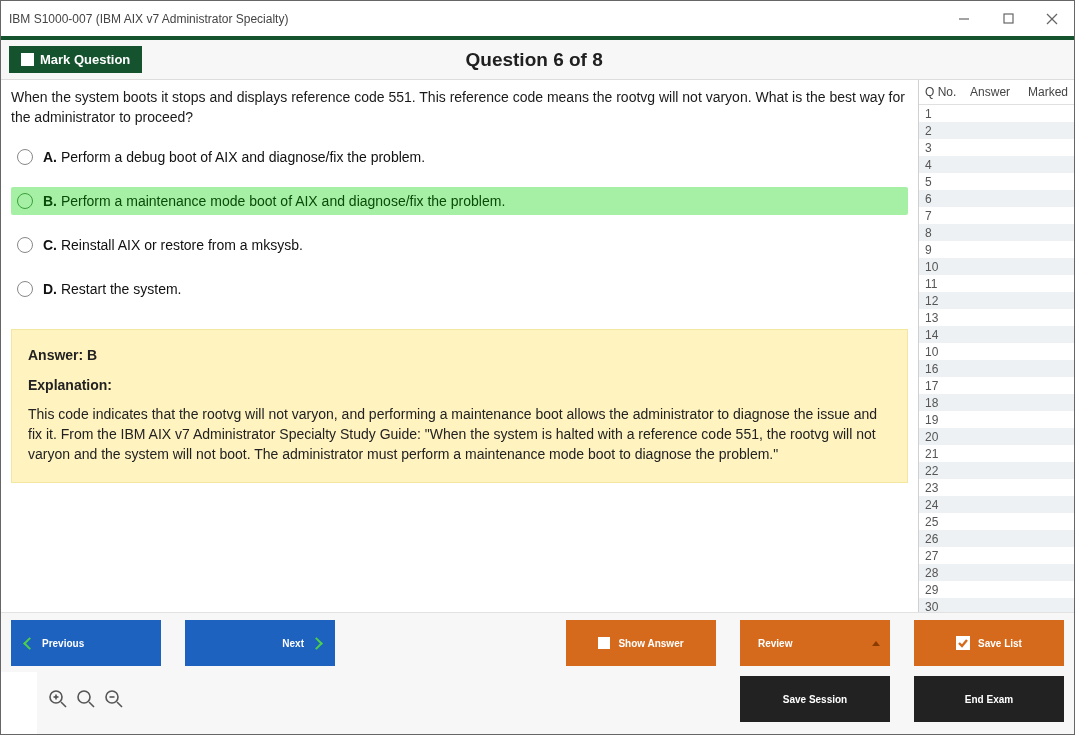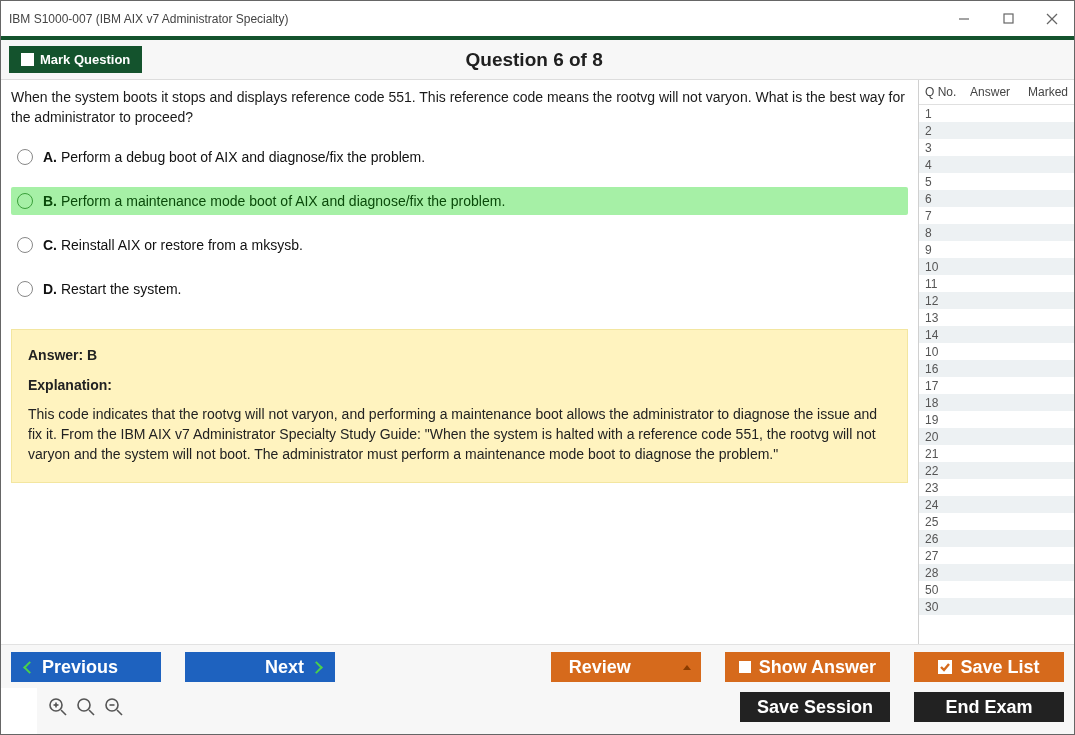--- a/index.html
+++ b/index.html
@@ -150,28 +150,28 @@
   .btnrow {
     display: flex;
     align-items: center;
     padding: 7px 10px 6px 10px;
     gap: 24px;
     background: #f7f7f7;
     border-top: 1px solid #e2e2e2;
   }
   .spacer { flex: 1; }
   .btn {
-    height: 30px;
+    height: 46px;
     min-width: 150px;
     display: flex;
     align-items: center;
     justify-content: center;
     color: #fff;
     font-weight: bold;
-    font-size: 18px;
+    font-size: 10px;
     border: none;
     gap: 8px;
     padding: 0 14px;
     position: relative;
   }
   .btn-blue   { background: #1e62bf; }
   .btn-orange { background: #d66a1c; }
   .btn-black  { background: #222; }
   .btn-small  { min-width: 150px; }
   .chev { width: 9px; height: 9px; border: 2px solid #4bd04b; border-top: none; border-right: none; }
@@ -349,21 +349,21 @@
         <div class="slrow even">
           <div class="cell-qno">26</div>
         </div>
         <div class="slrow">
           <div class="cell-qno">27</div>
         </div>
         <div class="slrow even">
           <div class="cell-qno">28</div>
         </div>
         <div class="slrow">
-          <div class="cell-qno">50</div>
+          <div class="cell-qno">29</div>
         </div>
         <div class="slrow even">
           <div class="cell-qno">30</div>
         </div>
       </div>
   </div>
 
 </div>
 
 <div class="btnrow">
@@ -371,27 +371,27 @@
     <span class="chev chev-left"></span>
     <span>Previous</span>
   </button>
   <button class="btn btn-blue btn-small" style="justify-content:flex-end;">
     <span>Next</span>
     <span class="chev chev-right"></span>
   </button>
 
   <div class="spacer"></div>
 
+  <button class="btn btn-orange btn-small">
+    <span class="mark-box" style="border-color:#fff;width:12px;height:12px;"></span>
+    <span>Show Answer</span>
+  </button>
   <button class="btn btn-orange btn-small" style="justify-content:flex-start;padding-left:18px;">
     <span>Review</span>
     <span class="caret-up"></span>
-  </button>
-  <button class="btn btn-orange btn-small">
-    <span class="mark-box" style="border-color:#fff;width:12px;height:12px;"></span>
-    <span>Show Answer</span>
   </button>
   <button class="btn btn-orange btn-small">
     <span class="checkbox-sm">
       <svg width="12" height="12">
           <polyline points="2,6 5,9 10,3"></polyline>
         </svg>
     </span>
     <span>Save List</span>
   </button>
 </div>

